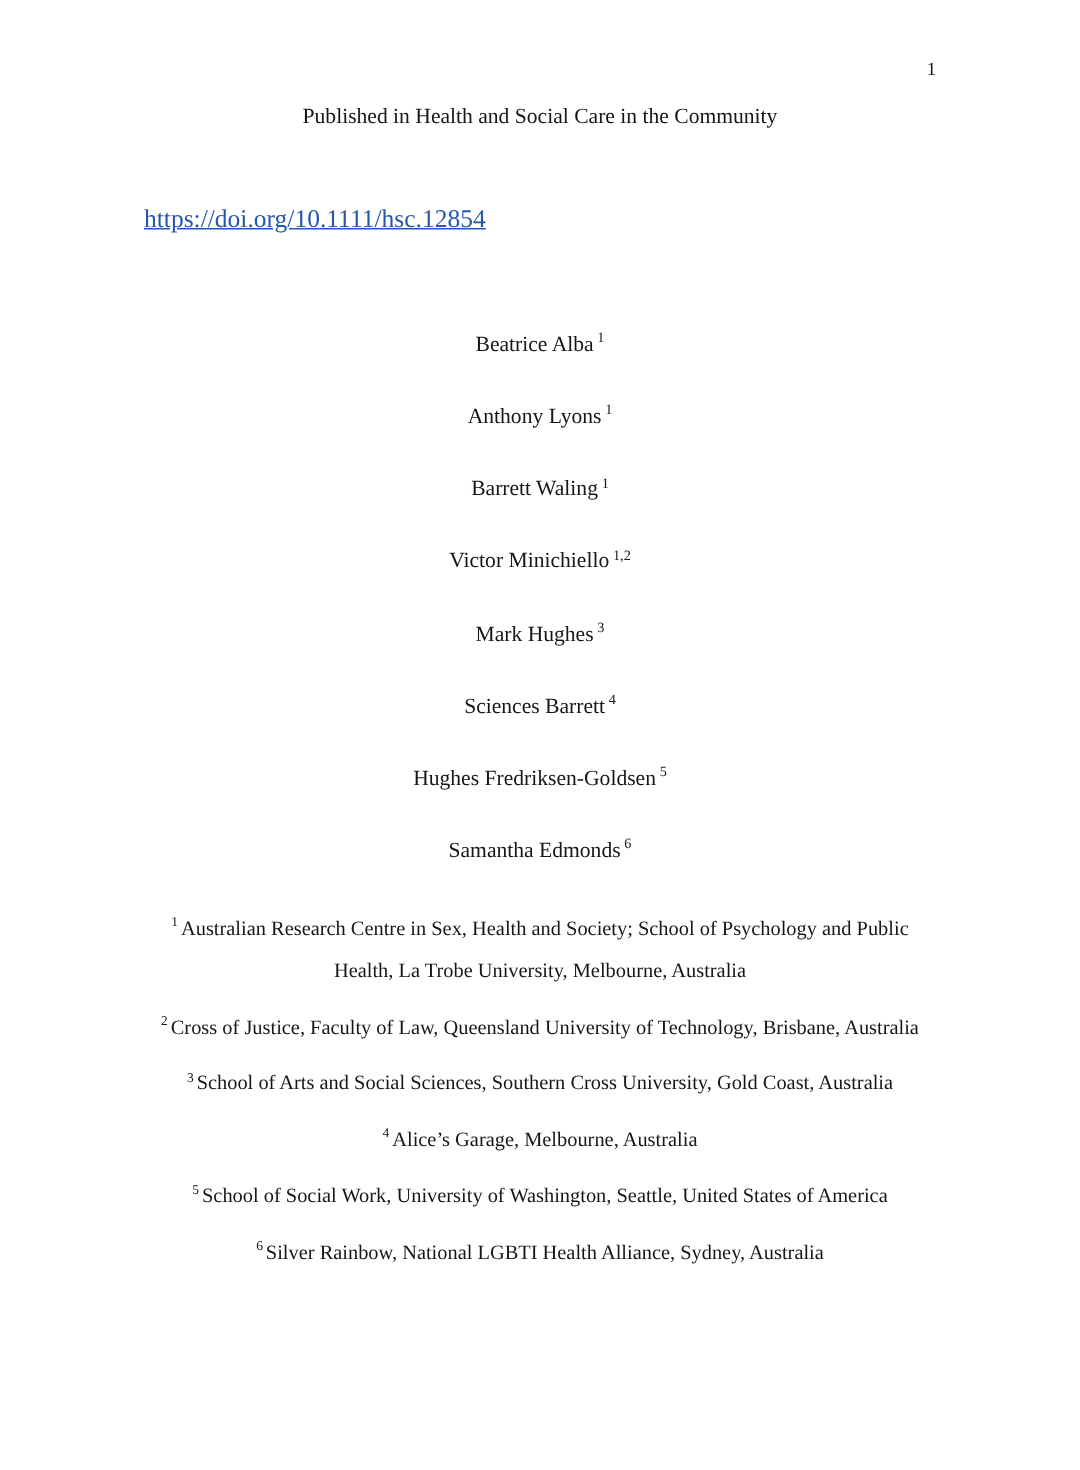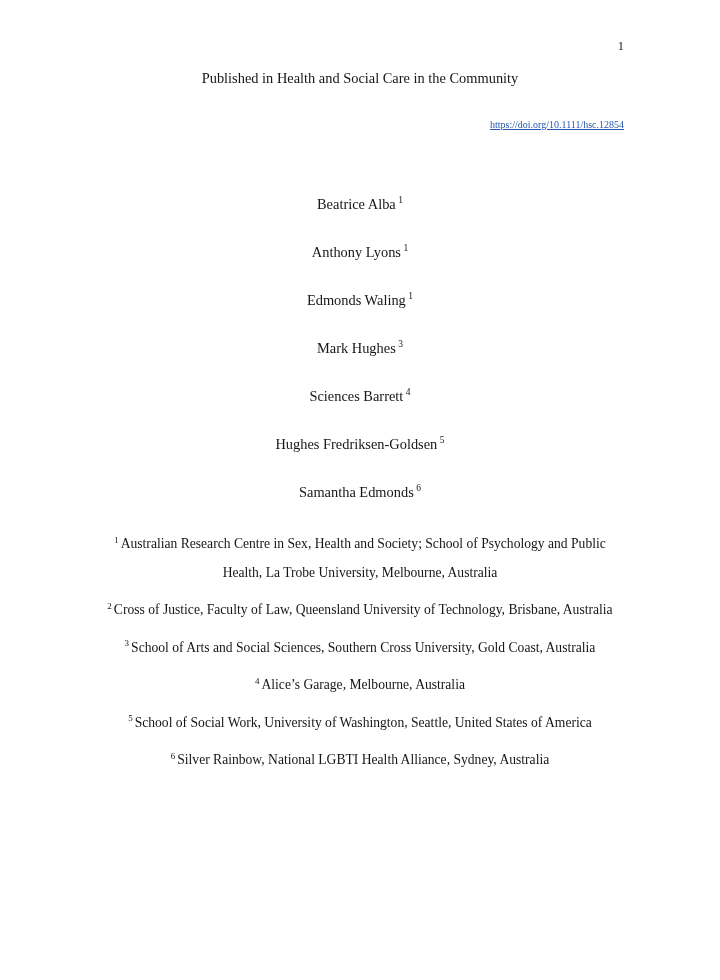--- a/index.html
+++ b/index.html
@@ -51,23 +51,23 @@
     margin-top: 68px;
     text-align: center;
     font-size: 14.4px;
     line-height: 1.5;
   }
 
   .published-line .journal {
   }
 
   .doi-row {
-    margin-top: 27px;
-    text-align: right;
-    font-size: 10px;
+    margin-top: 43px;
+    text-align: left;
+    font-size: 17px;
     line-height: 1.5;
   }
 
   .doi-link {
     color: #2556b0;
     text-decoration: underline;
     text-underline-offset: 1px;
   }
 
   
@@ -124,21 +124,22 @@
       <span>Published in </span><span class="journal">Health and Social Care in the Community</span>
     </div>
 
     <div class="doi-row">
       <a class="doi-link" href="#" style="color: rgb(37, 86, 176);">https://doi.org/10.1111/hsc.12854</a>
     </div>
 
     <div class="authors">
         <div class="author"><span>Beatrice Alba</span><span class="sup">1</span></div>
         <div class="author"><span>Anthony Lyons</span><span class="sup">1</span></div>
-        <div class="author"><span>Edmonds Waling</span><span class="sup">1</span></div>
+        <div class="author"><span>Barrett Waling</span><span class="sup">1</span></div>
+        <div class="author"><span>Victor Minichiello</span><span class="sup">1,2</span></div>
         <div class="author"><span>Mark Hughes</span><span class="sup">3</span></div>
         <div class="author"><span>Sciences Barrett</span><span class="sup">4</span></div>
         <div class="author"><span>Hughes Fredriksen-Goldsen</span><span class="sup">5</span></div>
         <div class="author"><span>Samantha Edmonds</span><span class="sup">6</span></div>
       </div>
 
     <div class="affiliations">
         <div class="affil"><span class="sup">1</span><span>Australian Research Centre in Sex, Health and Society; School of Psychology and Public Health, La Trobe University, Melbourne, Australia</span></div>
         <div class="affil"><span class="sup">2</span><span>Cross of Justice, Faculty of Law, Queensland University of Technology, Brisbane, Australia</span></div>
         <div class="affil"><span class="sup">3</span><span>School of Arts and Social Sciences, Southern Cross University, Gold Coast, Australia</span></div>

